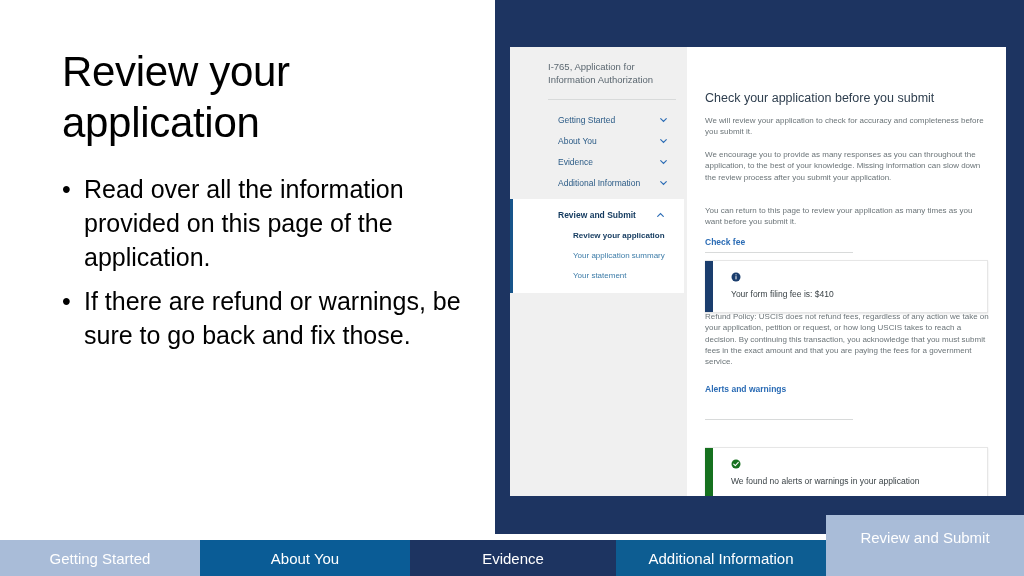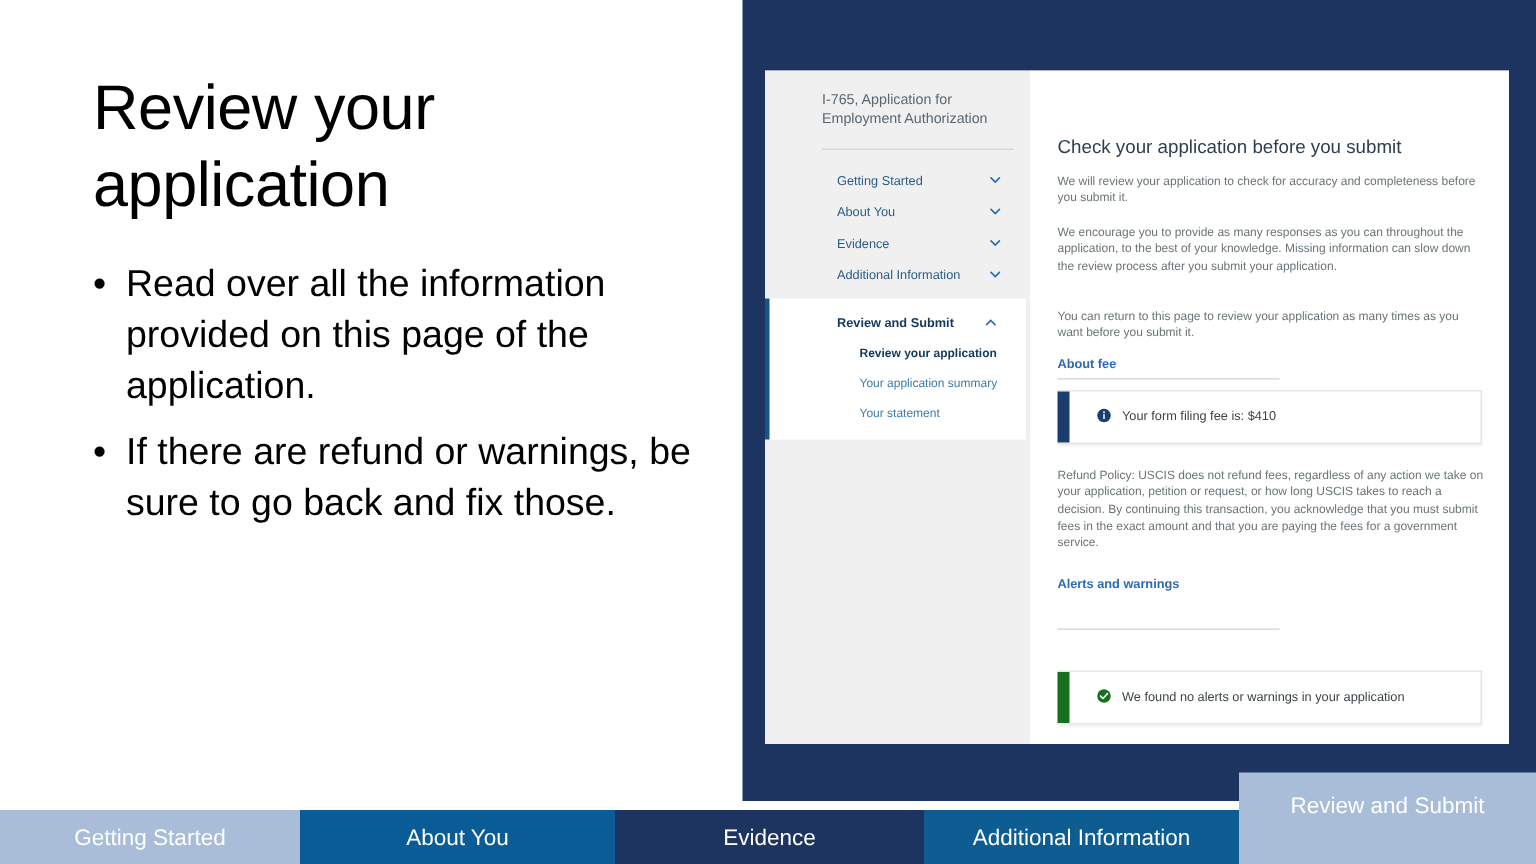--- a/index.html
+++ b/index.html
@@ -198,20 +198,21 @@
   .alertbox .bar {
     width: 8px;
     align-self: stretch;
     flex: 0 0 8px;
   }
   .alertbox .inner {
     display: flex;
     align-items: flex-start;
     gap: 7px;
     padding: 11px 10px 11px 18px;
+    flex-direction: column;
   }
   .alertbox .txt {
     font-size: 8.5px;
     line-height: 1.38;
     color: #3b4347;
   }
   .ico {
     flex: 0 0 auto;
     width: 10px; height: 10px;
     margin-top: 0px;
@@ -264,21 +265,21 @@
     </div>
     <div class="bullet">
       <span class="dot">•</span>
       <span>If there are refund or warnings, be sure to go back and fix those.</span>
     </div>
   </div>
 
   <div class="shot">
 
     <div class="shot-sidebar">
-      <div class="form-name">I-765, Application for Employment Authorization</div>
+      <div class="form-name">I-765, Application for Information Authorization</div>
       <div class="side-rule"></div>
 
       <div class="nav-list">
 
         <div class="nav-item">
           <span>Getting Started</span>
           <svg class="chev" viewBox="0 0 10 10">
               <path d="M1 3 L5 7 L9 3" stroke="#2b6cb5" stroke-width="1.6" fill="none" stroke-linecap="round"></path>
             </svg>
         </div>
@@ -326,21 +327,21 @@
     </div>
 
     <div class="shot-main">
 
       <div class="m-h1">Check your application before you submit</div>
 
       <div class="m-p" style="top:68px;">We will review your application to check for accuracy and completeness before you submit it.</div>
       <div class="m-p" style="top:102px;">We encourage you to provide as many responses as you can throughout the application, to the best of your knowledge. Missing information can slow down the review process after you submit your application.</div>
       <div class="m-p" style="top:158px;">You can return to this page to review your application as many times as you want before you submit it.</div>
 
-      <div class="m-sec-label" style="top:190px;">About fee</div>
+      <div class="m-sec-label" style="top:190px;">Check fee</div>
       <div class="m-sec-rule" style="top:205px;"></div>
 
       <div class="alertbox" style="top:213px;">
         <div class="bar" style="background:#1a3d6d;"></div>
         <div class="inner">
           <svg class="ico" viewBox="0 0 20 20">
             <circle cx="10" cy="10" r="9" fill="#1a3d6d"></circle>
             <rect x="9" y="8.3" width="2" height="6.4" fill="#ffffff"></rect>
             <circle cx="10" cy="5.6" r="1.25" fill="#ffffff"></circle>
           </svg>

